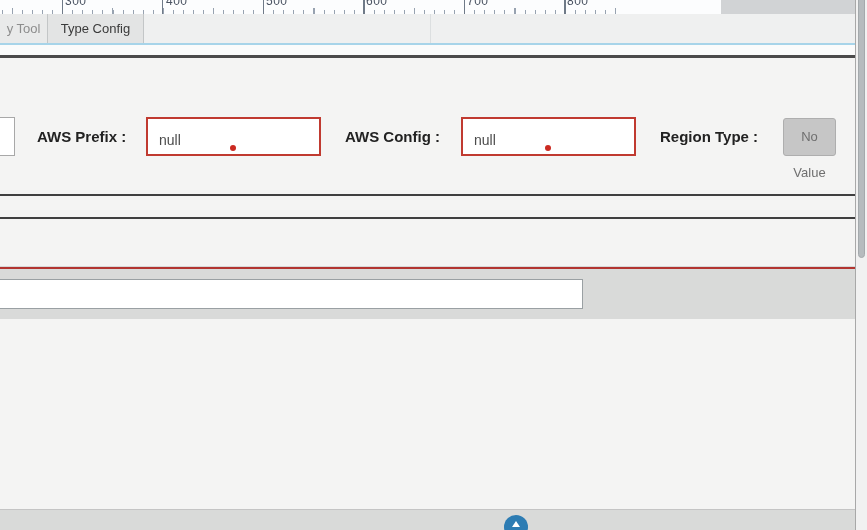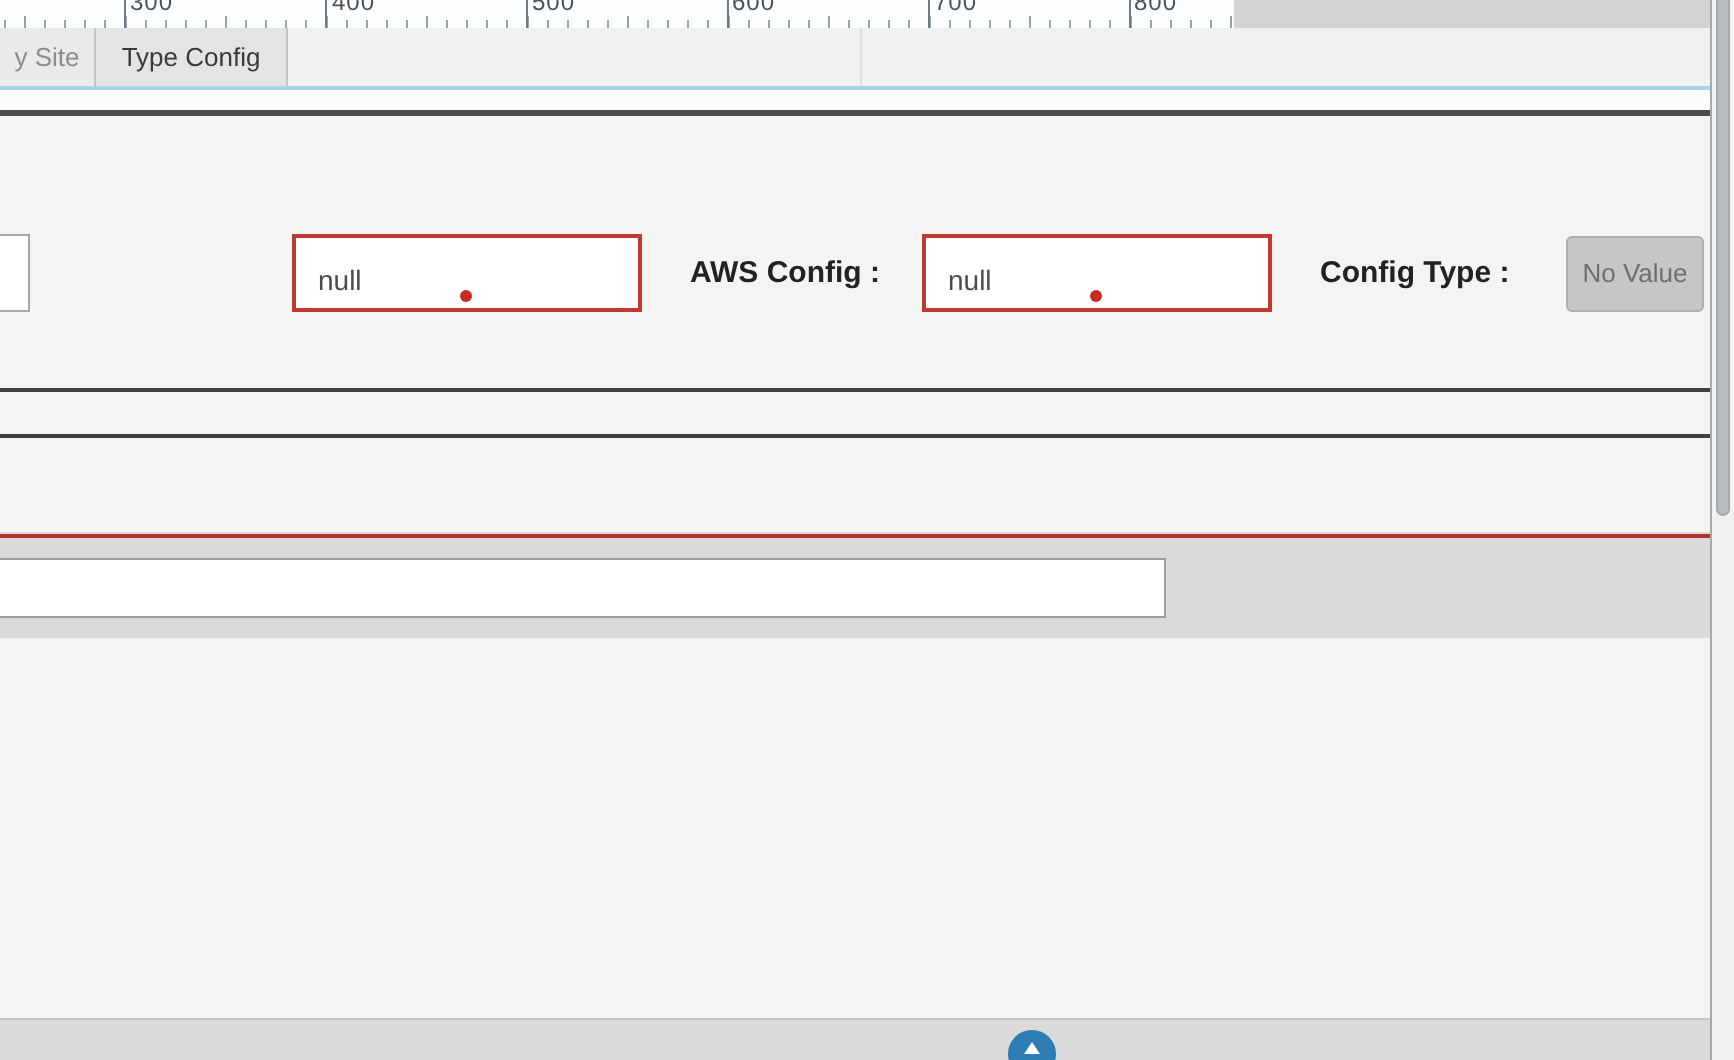--- a/index.html
+++ b/index.html
@@ -5,21 +5,21 @@
   html,body{margin:0;padding:0;background:#e8e8e8;}
   #app{
     position:relative;width:867px;height:530px;overflow:hidden;
     background:#f4f4f3;
     font-family:"Liberation Sans","DejaVu Sans",sans-serif;
     -webkit-font-smoothing:antialiased;
   }
   
   .ruler-strip{position:absolute;left:0;top:0;width:855px;height:14px;background:#d1d3d5;}
   .ruler{
-    position:absolute;left:0;top:0;width:617px;height:14px;background:#fcfdfe;overflow:hidden;
+    position:absolute;left:0;top:0;width:721px;height:14px;background:#fcfdfe;overflow:hidden;
     background-image:
       repeating-linear-gradient(90deg,#6f7a88 0 1px,transparent 1px 100.5px),
       repeating-linear-gradient(90deg,#97a2b0 0 1px,transparent 1px 50.25px),
       repeating-linear-gradient(90deg,#97a2b0 0 1px,transparent 1px 10.05px);
     background-repeat:no-repeat,no-repeat,no-repeat;
     background-size:556px 14px,606px 6px,612px 4px;
     background-position:62px 100%,11.75px 100%,2px 100%;
     text-decoration:underline;
   }
   .ruler-label{position:absolute;top:-6px;font-size:12px;color:#4a5362;letter-spacing:.5px;}
@@ -47,21 +47,21 @@
   .inp-prefix{left:146px}
   .inp-region{left:461px}
   .err-dot{position:absolute;width:6px;height:6px;border-radius:50%;background:#cb2a21;top:145px;}
   .dot-1{left:230px}
   .dot-2{left:545px}
   .partial-input{
     position:absolute;left:-42px;top:117px;width:57px;height:39px;box-sizing:border-box;
     border:1px solid #a8a8a8;background:#fff;outline:none;
   }
   .novalue-box{
-    position:absolute;left:783px;top:118px;width:69px;height:38px;box-sizing:border-box;
+    position:absolute;left:783px;top:118px;width:53px;height:38px;box-sizing:border-box;
     background:#c6c6c6;border:1px solid #aeaeae;border-radius:3px;
     font-size:13px;color:#6f6f6f;text-align:center;line-height:36px;
   }
   
   .hline{position:absolute;left:0;width:855px;height:2px;background:#3f3f3f;}
   .hl-1{top:194px}
   .hl-2{top:217px}
   .red-line{position:absolute;left:0;top:266px;width:855px;height:2px;background:#b23530;border-top:1px solid #d8d8d8;}
   
   .gray-band{position:absolute;left:0;top:269px;width:855px;height:50px;background:#d9dad9;}
@@ -95,38 +95,39 @@
       <span class="ruler-label rl0">300</span>
       <span class="ruler-label rl1">400</span>
       <span class="ruler-label rl2">500</span>
       <span class="ruler-label rl3">600</span>
       <span class="ruler-label rl4">700</span>
       <span class="ruler-label rl5">800</span>
     </div>
   </div>
 
   <div class="tab-bar">
-    <div class="tab tab-1">y Site</div>
+    <div class="tab tab-1">y Tool</div>
     <div class="tab tab-2">Type Config</div>
     <div class="tab-strip-end"></div>
   </div>
   <div class="tab-underline"></div>
   <div class="white-strip"></div>
   <div class="dark-bar"></div>
 
   <input class="partial-input" type="text" value="" style="">
 
+  <div class="form-label lbl-prefix">AWS Prefix :</div>
   <input class="err-input inp-prefix" type="text" value="null" style="">
   <div class="err-dot dot-1"></div>
 
   <div class="form-label lbl-region">AWS Config :</div>
   <input class="err-input inp-region" type="text" value="null" style="">
   <div class="err-dot dot-2"></div>
 
-  <div class="form-label lbl-backend">Config Type :</div>
+  <div class="form-label lbl-backend">Region Type :</div>
   <div class="novalue-box">No Value</div>
 
   <div class="hline hl-1"></div>
   <div class="hline hl-2"></div>
   <div class="red-line"></div>
 
   <div class="gray-band">
     <input class="band-input" type="text" value="" style="">
   </div>
 

